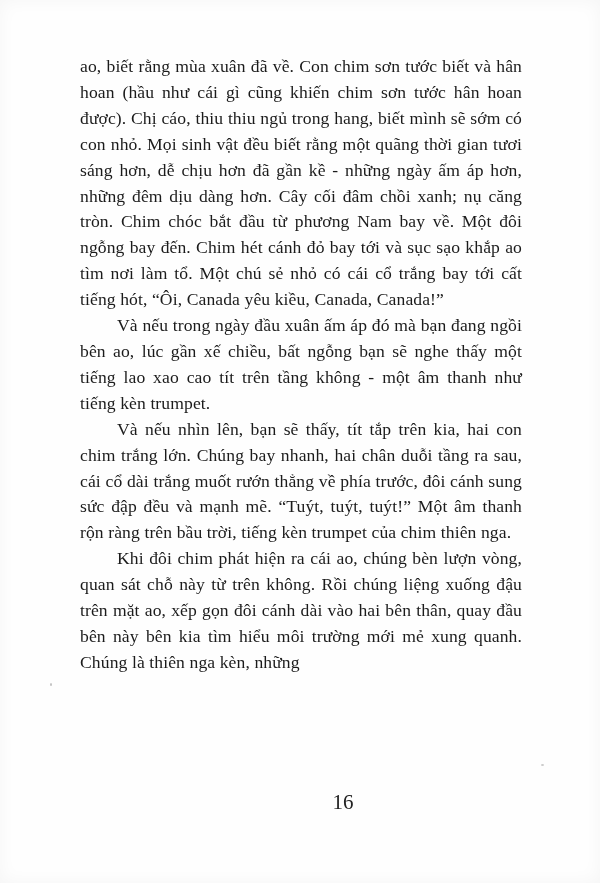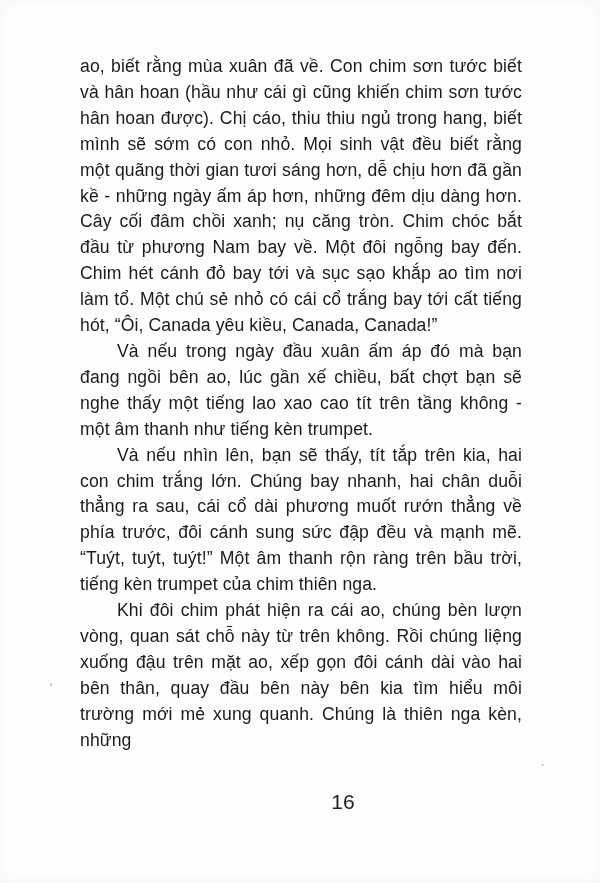--- a/index.html
+++ b/index.html
@@ -8,21 +8,21 @@
     background: #ffffff;
   }
   .book-page {
     position: relative;
     width: 600px;
     height: 883px;
     background: #fefefdf;
     background-color: #fefefe;
     overflow: hidden;
     box-shadow: inset 0 0 18px rgba(0,0,0,0.04);
-    font-family: Liberation Sans, sans-serif;
+    font-family: Liberation Serif, serif;
     color: #1b1b1b;
   }
   .text-block {
     position: absolute;
     top: 54px;
     left: 80px;
     width: 442px;
   }
   .para {
     margin: 0;
@@ -65,22 +65,22 @@
     opacity: 0.5;
   }
 </style>
 </head>
 <body>
 
 <div class="book-page">
 
   <div class="text-block">
     <p class="para">ao, biết rằng mùa xuân đã về. Con chim sơn tước biết và hân hoan (hầu như cái gì cũng khiến chim sơn tước hân hoan được). Chị cáo, thiu thiu ngủ trong hang, biết mình sẽ sớm có con nhỏ. Mọi sinh vật đều biết rằng một quãng thời gian tươi sáng hơn, dễ chịu hơn đã gần kề - những ngày ấm áp hơn, những đêm dịu dàng hơn. Cây cối đâm chồi xanh; nụ căng tròn. Chim chóc bắt đầu từ phương Nam bay về. Một đôi ngỗng bay đến. Chim hét cánh đỏ bay tới và sục sạo khắp ao tìm nơi làm tổ. Một chú sẻ nhỏ có cái cổ trắng bay tới cất tiếng hót, “Ôi, Canada yêu kiều, Canada, Canada!”</p>
-    <p class="para indent">Và nếu trong ngày đầu xuân ấm áp đó mà bạn đang ngồi bên ao, lúc gần xế chiều, bất chợt bạn sẽ nghe thấy một tiếng lao xao cao tít trên tầng không - một âm thanh như tiếng kèn trumpet.</p>
-    <p class="para indent">Và nếu nhìn lên, bạn sẽ thấy, tít tắp trên kia, hai con chim trắng lớn. Chúng bay nhanh, hai chân duỗi thẳng ra sau, cái cổ dài phương muốt rướn thẳng về phía trước, đôi cánh sung sức đập đều và mạnh mẽ. “Tuýt, tuýt, tuýt!” Một âm thanh rộn ràng trên bầu trời, tiếng kèn trumpet của chim thiên nga.</p>
+    <p class="para indent">Và nếu trong ngày đầu xuân ấm áp đó mà bạn đang ngồi bên ao, lúc gần xế chiều, bất ngỗng bạn sẽ nghe thấy một tiếng lao xao cao tít trên tầng không - một âm thanh như tiếng kèn trumpet.</p>
+    <p class="para indent">Và nếu nhìn lên, bạn sẽ thấy, tít tắp trên kia, hai con chim trắng lớn. Chúng bay nhanh, hai chân duỗi tầng ra sau, cái cổ dài trắng muốt rướn thẳng về phía trước, đôi cánh sung sức đập đều và mạnh mẽ. “Tuýt, tuýt, tuýt!” Một âm thanh rộn ràng trên bầu trời, tiếng kèn trumpet của chim thiên nga.</p>
     <p class="para indent">Khi đôi chim phát hiện ra cái ao, chúng bèn lượn vòng, quan sát chỗ này từ trên không. Rồi chúng liệng xuống đậu trên mặt ao, xếp gọn đôi cánh dài vào hai bên thân, quay đầu bên này bên kia tìm hiểu môi trường mới mẻ xung quanh. Chúng là thiên nga kèn, những</p>
   </div>
 
   <div class="page-number">16</div>
 
   <div class="speck speck-left"></div>
   <div class="speck speck-right"></div>
 
 </div>
 

